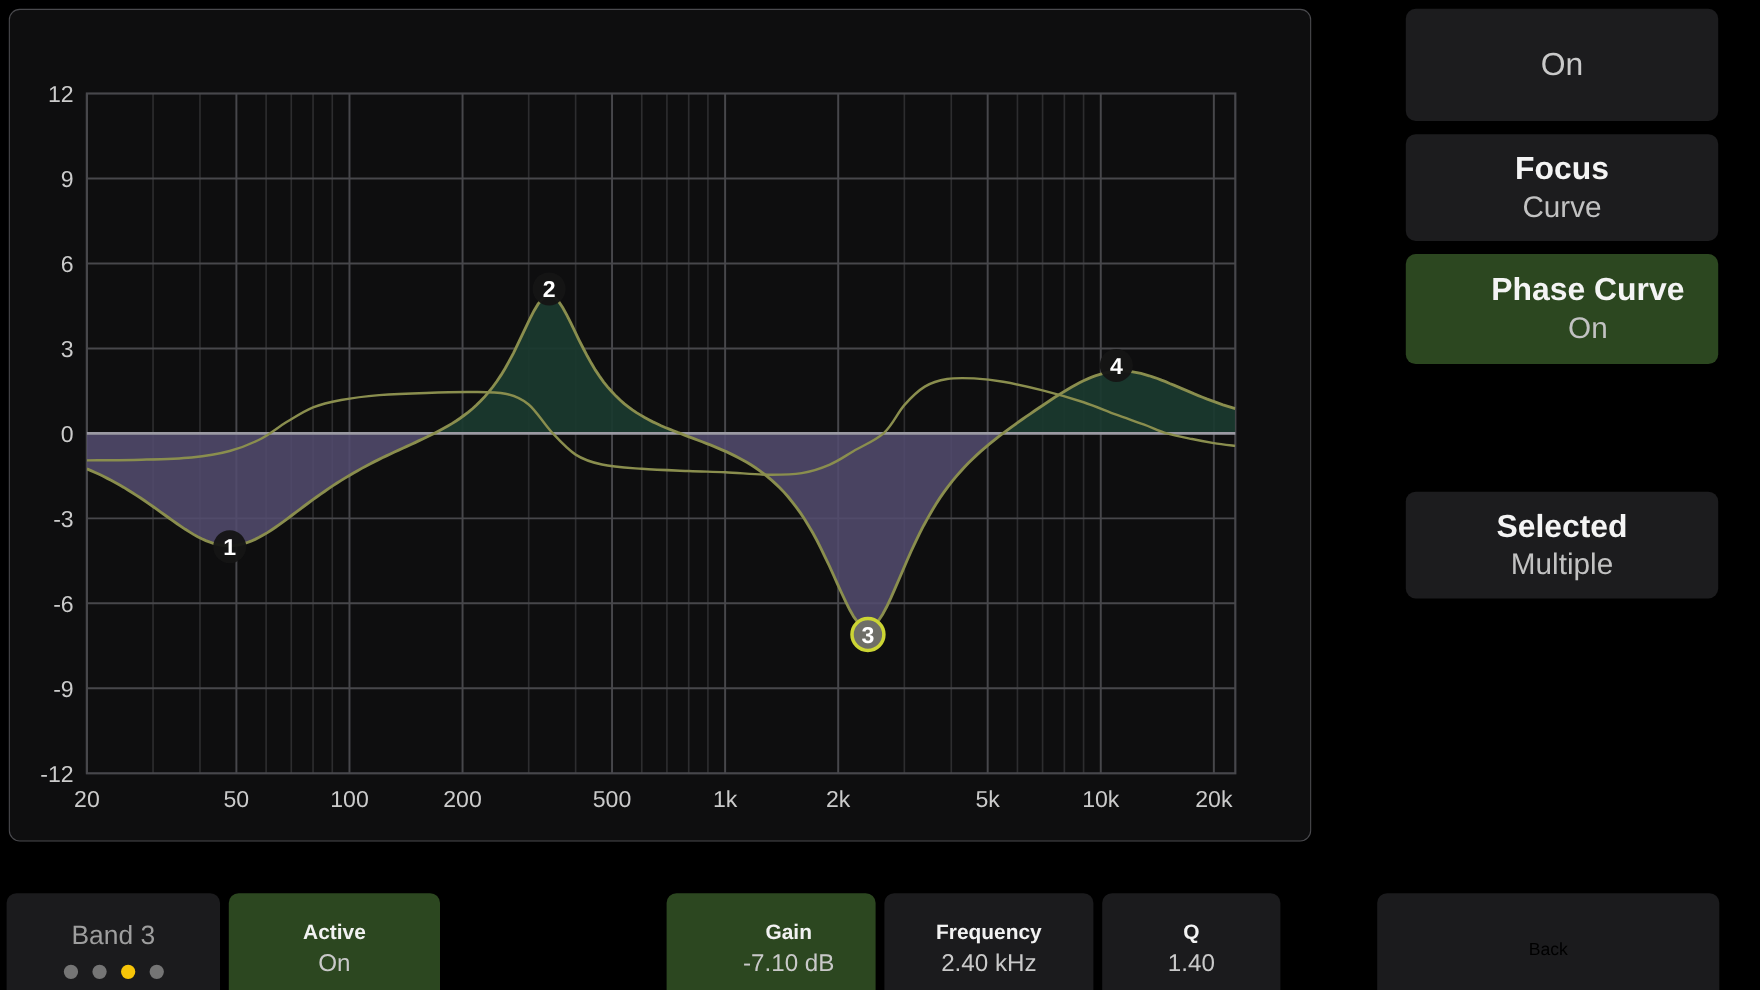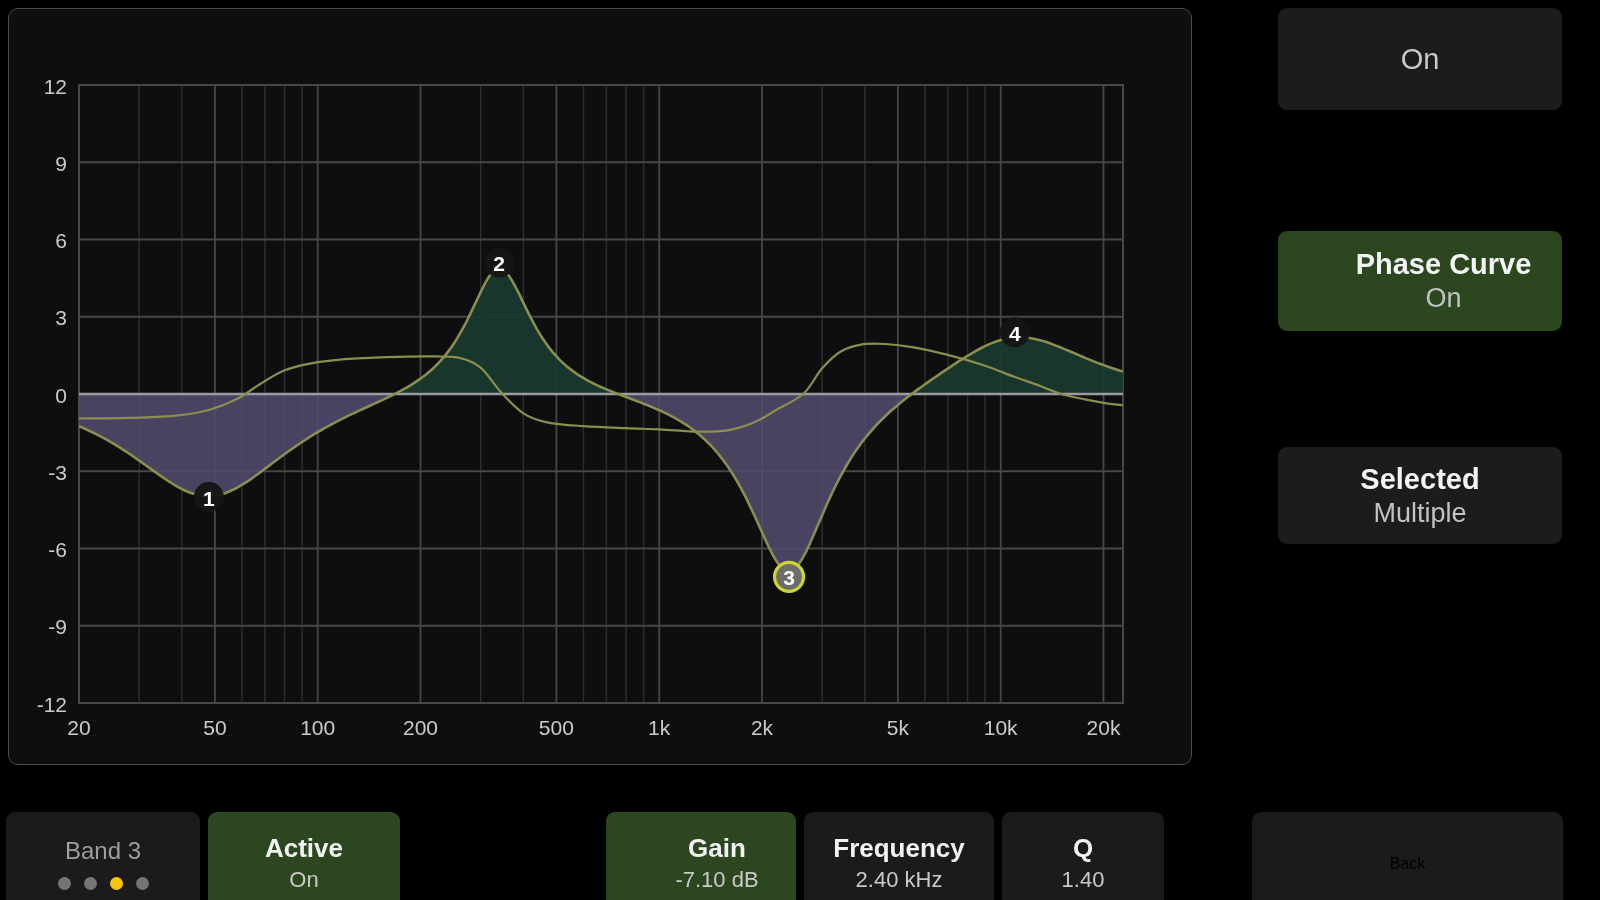--- a/index.html
+++ b/index.html
@@ -17,21 +17,21 @@
   .btn.green{background:#2c4720;}
   .btn .title{font-size:29px;font-weight:bold;color:#f4f4f4;line-height:1.25;}
   .btn .value{font-size:27px;font-weight:normal;color:#c2c2c2;line-height:1.25;}
   .btn .single{font-size:29px;color:#c9c9c9;font-weight:normal;}
 
   
   .bbtn{position:absolute;top:788px;height:103px;background:#1b1b1d;border-radius:9px;
     display:flex;flex-direction:column;align-items:center;justify-content:center;
     box-sizing:border-box;cursor:pointer;margin-top:24px;}
   .bbtn.green{background:#2c4720;}
-  .bbtn .title{font-size:26px;font-weight:bold;color:#f2f2f2;line-height:1.3;}
+  .bbtn .title{font-size:19px;font-weight:bold;color:#f2f2f2;line-height:1.3;}
   .bbtn .value{font-size:22px;color:#c9c9c9;line-height:1.3;}
   .bbtn .band-label{font-size:24px;color:#9e9e9e;line-height:1.2;}
   .dots{display:flex;gap:13px;margin-top:12px;}
   .dot{width:13px;height:13px;border-radius:50%;background:#757575;}
   .dot.active{background:#f7c508;}
 </style>
 </head>
 <body>
 
 <div class="stage">
@@ -126,20 +126,24 @@
         <text x="888.8965129615008" y="718" fill="#cbcbcb" font-size="21" text-anchor="middle" dominant-baseline="central" font-family="&quot;Liberation Sans&quot;, sans-serif">5k</text>
         <text x="991.6982564807504" y="718" fill="#cbcbcb" font-size="21" text-anchor="middle" dominant-baseline="central" font-family="&quot;Liberation Sans&quot;, sans-serif">10k</text>
         <text x="1094.5" y="718" fill="#cbcbcb" font-size="21" text-anchor="middle" dominant-baseline="central" font-family="&quot;Liberation Sans&quot;, sans-serif">20k</text>
       </svg>
   </div>
 
   <div class="btn" style="left:1278px;top:8px;width:284px;height:102px;">
     <span class="single">On</span>
   </div>
 
+  <div class="btn" style="left:1278px;top:122px;width:284px;height:97px;">
+    <span class="title">Focus</span>
+    <span class="value">Curve</span>
+  </div>
 
   <div class="btn green" style="left: 1278px; top: 231px; width: 284px; height: 100px; background: rgb(44, 71, 32); padding-left: 47px;">
     <span class="title">Phase Curve</span>
     <span class="value">On</span>
   </div>
 
   <div class="btn" style="left:1278px;top:447px;width:284px;height:97px;">
     <span class="title">Selected</span>
     <span class="value">Multiple</span>
   </div>

